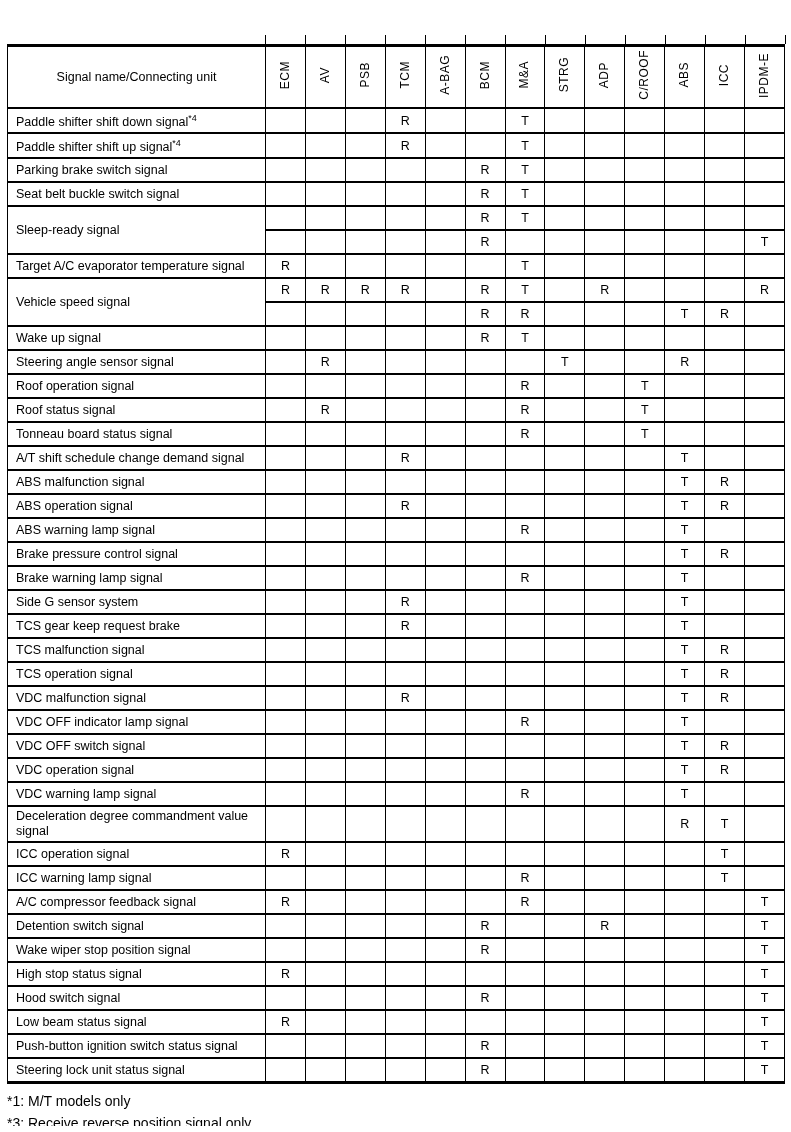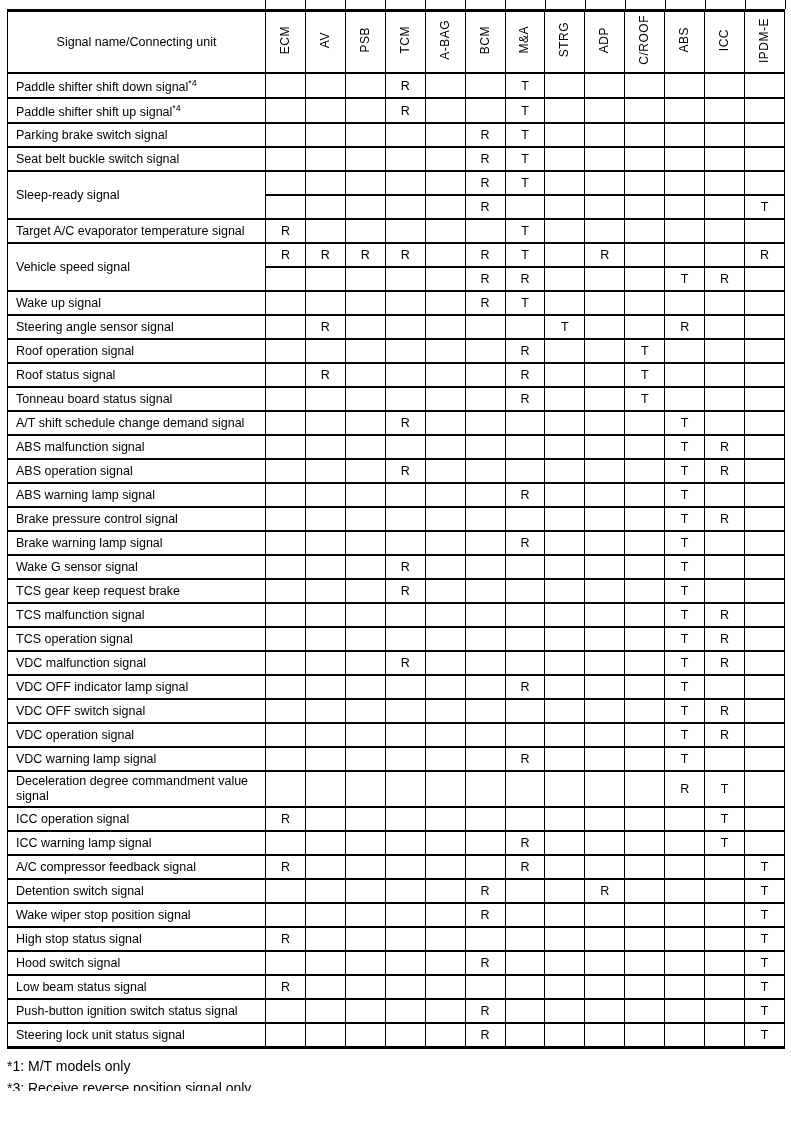--- a/index.html
+++ b/index.html
@@ -12,20 +12,21 @@
     height: 1132px;
     font-family: "Liberation Sans", sans-serif;
     color: #000000;
   }
   .page {
     position: relative;
     width: 791px;
     height: 1091px;
     background: #ffffff;
     overflow: hidden;
+    margin-top: 35px;
   }
   
   .stub-row {
     height: 9px;
     margin-left: 265px;
     width: 521px;
     background: repeating-linear-gradient(to right, #000 0 1px, transparent 1px 40px);
   }
   table.signal-table {
     border-collapse: collapse;
@@ -430,21 +431,21 @@
           <td class="val-cell"></td>
           <td class="val-cell">R</td>
           <td class="val-cell"></td>
           <td class="val-cell"></td>
           <td class="val-cell"></td>
           <td class="val-cell">T</td>
           <td class="val-cell"></td>
           <td class="val-cell"></td>
         </tr>
         <tr>
-          <td class="name-cell" rowspan="1">Wake G sensor signal</td>
+          <td class="name-cell" rowspan="1">Side G sensor system</td>
           <td class="val-cell"></td>
           <td class="val-cell"></td>
           <td class="val-cell"></td>
           <td class="val-cell">R</td>
           <td class="val-cell"></td>
           <td class="val-cell"></td>
           <td class="val-cell"></td>
           <td class="val-cell"></td>
           <td class="val-cell"></td>
           <td class="val-cell"></td>

